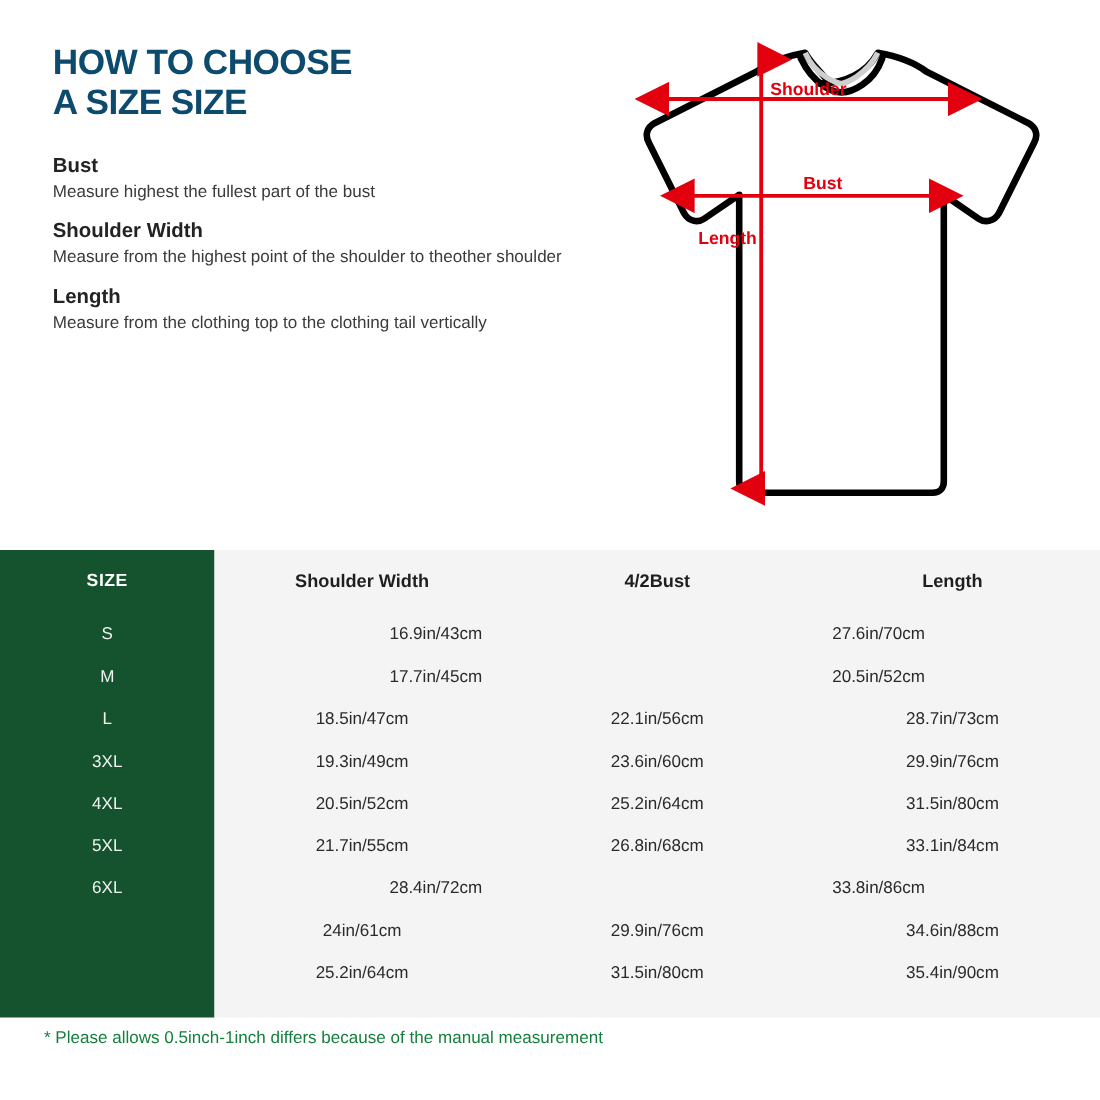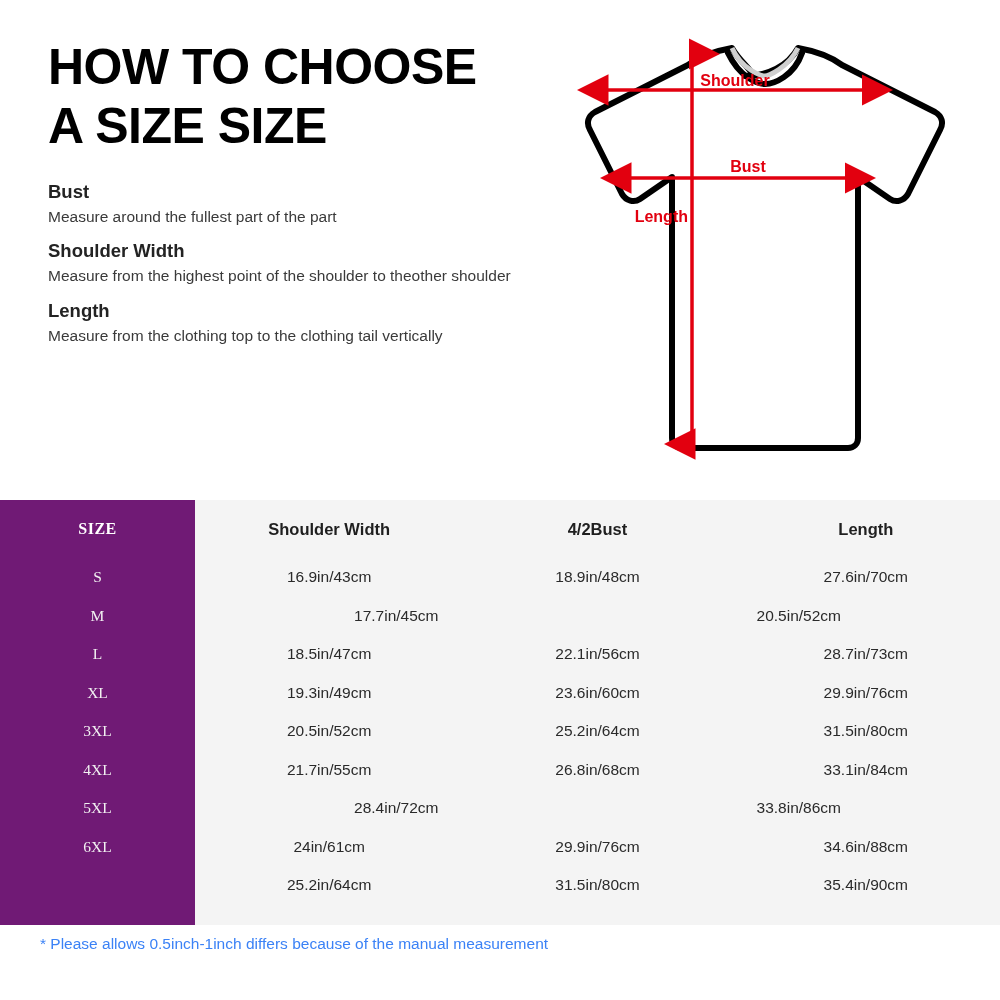--- a/index.html
+++ b/index.html
@@ -26,25 +26,25 @@
     height: 500px;
     width: 1000px;
   }
   .guide {
     position: absolute;
     left: 48px;
     top: 38px;
     width: 470px;
   }
   .headline {
-    font-size: 50px;
+    font-size: 32px;
     font-weight: bold;
     line-height: 1.17;
     letter-spacing: -0.5px;
-    color: #000000;
+    color: #0c4a6e;
     margin: 0 0 26px 0;
   }
   .guide-block {
     margin-bottom: 13px;
   }
   .guide-term {
     font-size: 18.5px;
     font-weight: bold;
     color: #232323;
     margin-bottom: 3px;
@@ -71,24 +71,23 @@
   .table {
     position: absolute;
     top: 500px;
     left: 0;
     width: 1000px;
     height: 425px;
     display: flex;
   }
   .col-size {
     width: 195px;
-    background: #701a75;
+    background: #14532d;
     color: #ffffff;
     flex: 0 0 195px;
-    font-family: Liberation Serif, serif;
   }
   .col-rest {
     flex: 1 1 auto;
     background: #f4f4f4;
   }
   .hdr-row {
     height: 58px;
     display: flex;
     align-items: center;
   }
@@ -131,39 +130,39 @@
     font-size: 15.5px;
     color: #2a2a2a;
   }
 
   
   .footnote {
     position: absolute;
     top: 935px;
     left: 40px;
     font-size: 15.5px;
-    color: #3b82f6;
+    color: #15803d;
   }
 </style>
 </head>
 <body>
 
 <div class="page">
 
   <div class="top">
 
     <div class="guide">
       <div class="headline">
         <div>HOW TO CHOOSE</div>
         <div>A SIZE SIZE</div>
       </div>
 
       <div class="guide-block">
         <div class="guide-term">Bust</div>
-        <div class="guide-desc">Measure around the fullest part of the part</div>
+        <div class="guide-desc">Measure highest the fullest part of the bust</div>
       </div>
 
       <div class="guide-block">
         <div class="guide-term">Shoulder Width</div>
         <div class="guide-desc">Measure from the highest point of the shoulder to theother shoulder</div>
       </div>
 
       <div class="guide-block">
         <div class="guide-term">Length</div>
         <div class="guide-desc">Measure from the clothing top to the clothing tail vertically</div>
@@ -230,37 +229,35 @@
       </svg>
     </div>
   </div>
 
   <div class="table">
     <div class="col-size">
       <div class="hdr-row">SIZE</div>
       <div class="body-row">S</div>
       <div class="body-row">M</div>
       <div class="body-row">L</div>
-      <div class="body-row">XL</div>
       <div class="body-row">3XL</div>
       <div class="body-row">4XL</div>
       <div class="body-row">5XL</div>
       <div class="body-row">6XL</div>
     </div>
 
     <div class="col-rest">
       <div class="rest-head">
         <div class="cell">Shoulder Width</div>
         <div class="cell">4/2Bust</div>
         <div class="cell">Length</div>
       </div>
 
       <div class="rest-row">
         <div class="cell">16.9in/43cm</div>
-        <div class="cell">18.9in/48cm</div>
         <div class="cell">27.6in/70cm</div>
       </div>
       <div class="rest-row">
         <div class="cell">17.7in/45cm</div>
         <div class="cell">20.5in/52cm</div>
       </div>
       <div class="rest-row">
         <div class="cell">18.5in/47cm</div>
         <div class="cell">22.1in/56cm</div>
         <div class="cell">28.7in/73cm</div>

